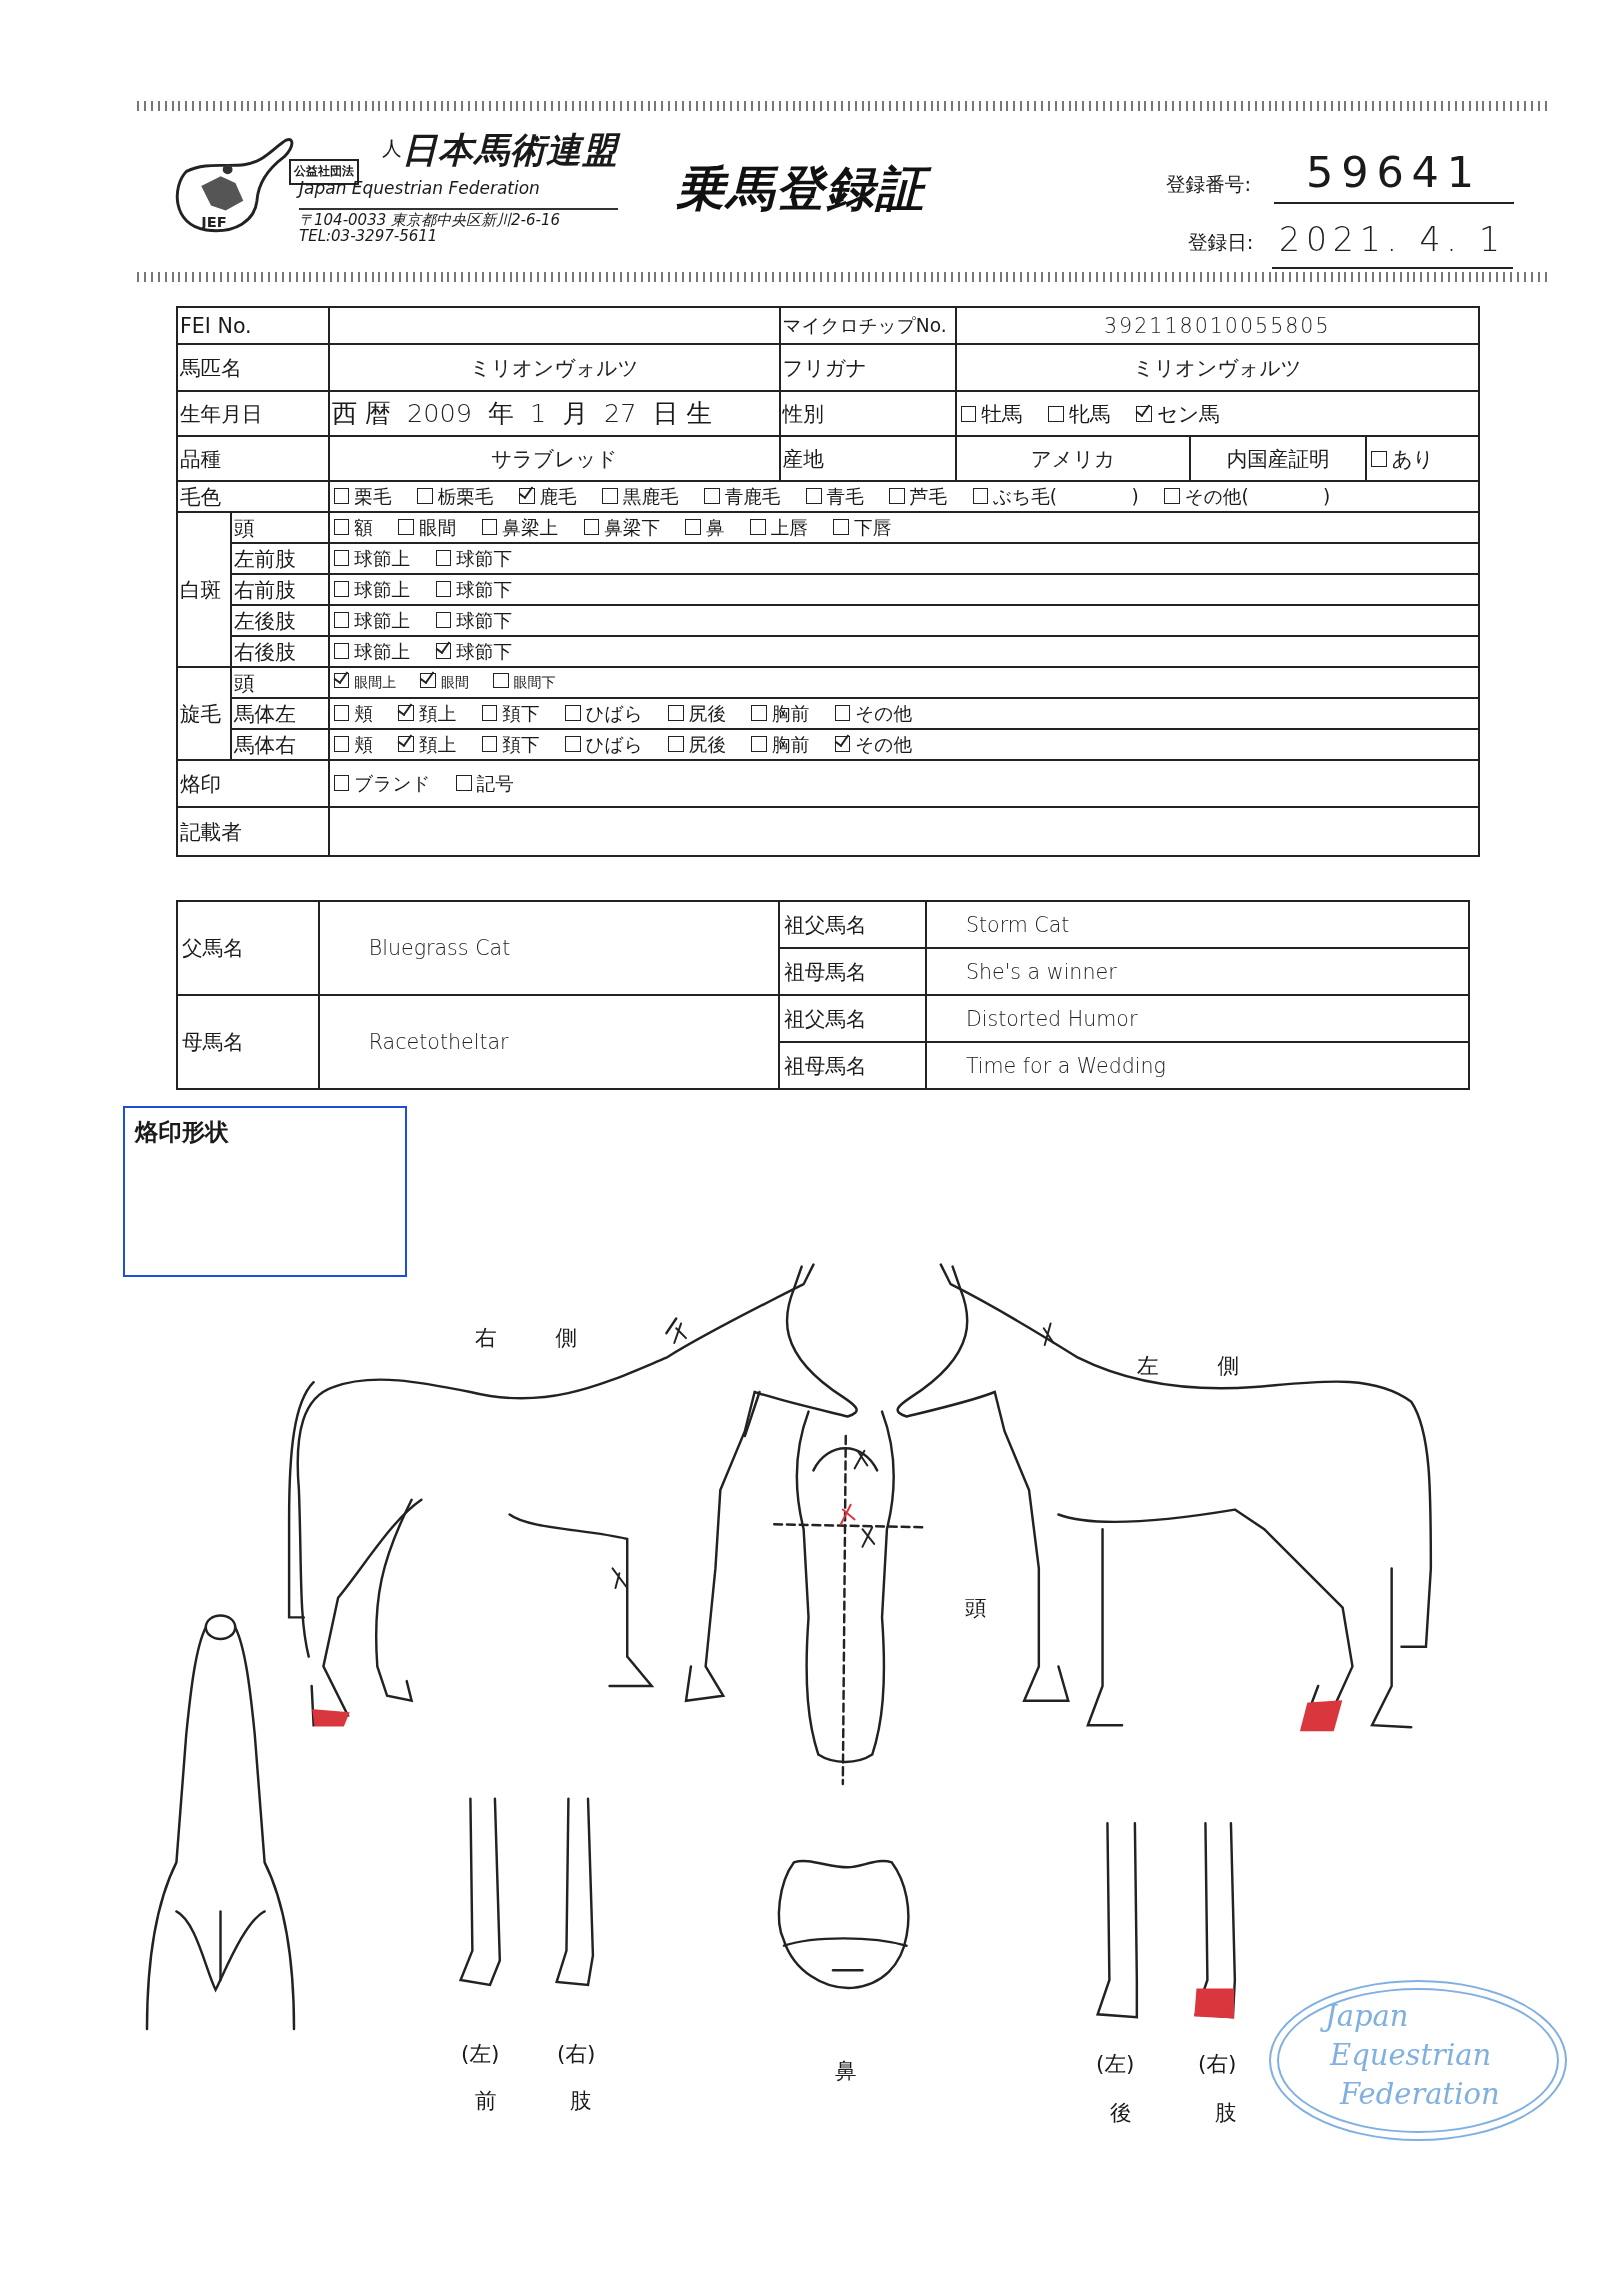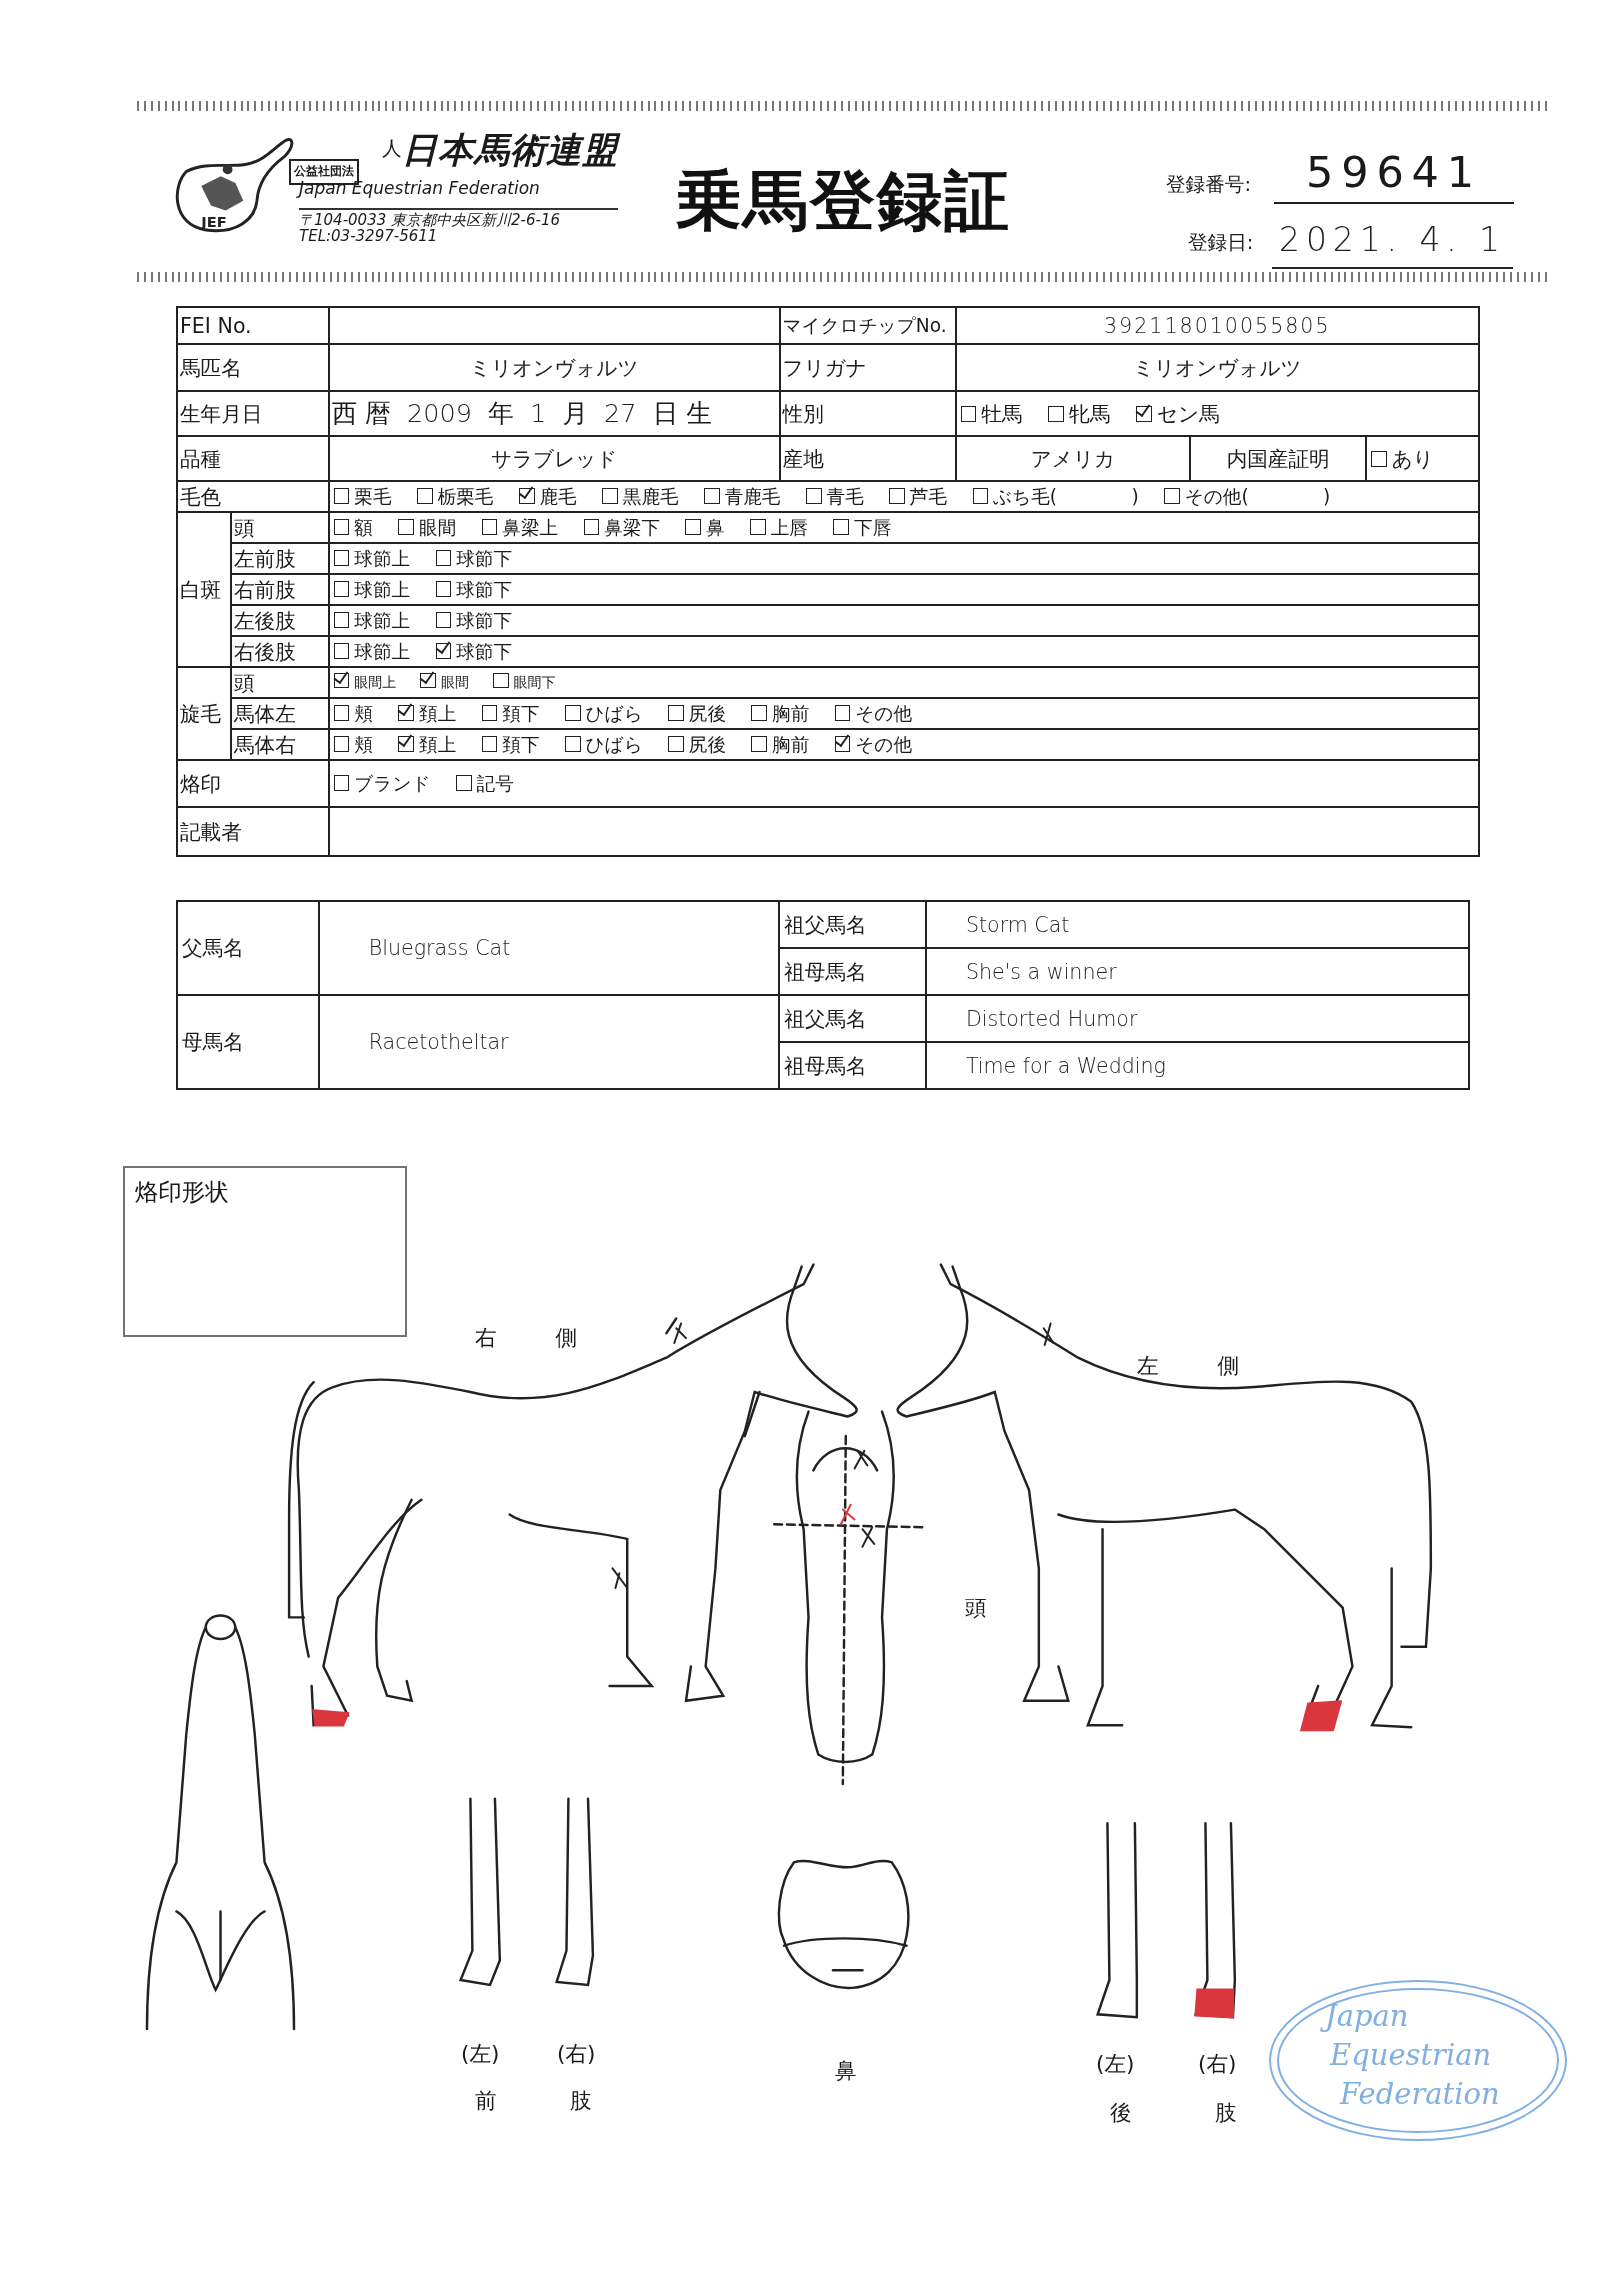--- a/index.html
+++ b/index.html
@@ -8,36 +8,36 @@
     background-image:repeating-linear-gradient(90deg,#555 0 2px,transparent 2px 6.9px);opacity:.8;}
   .hw{font-family:"DejaVu Sans",sans-serif;font-weight:300;color:#222;}
   
   .logo{position:absolute;left:167px;top:132px;width:132px;height:108px;}
   .org-box{position:absolute;left:289px;top:139px;border:2.9px solid #222;padding:0 2.9px;font-size:12px;font-weight:bold;line-height:21.6px;margin-top:20px;}
   .org-jin{position:absolute;left:382px;top:135px;font-size:19.6px;}
   .org-name{position:absolute;left:402px;top:127px;font-size:35px;font-style:italic;font-weight:bold;letter-spacing:1px;}
   .org-en{position:absolute;left:299px;top:178px;font-size:17px;font-style:italic;}
   .org-rule{position:absolute;left:299px;top:208px;width:319px;border-top:2px solid #333;}
   .org-addr{position:absolute;left:299px;top:213px;font-size:15px;font-style:italic;line-height:15.7px;}
-  .doc-title{position:absolute;left:676px;top:157px;font-size:65px;font-weight:bold;letter-spacing:2px;color:#111;}
+  .doc-title{position:absolute;left:676px;top:157px;font-size:48px;font-weight:bold;font-style:italic;letter-spacing:2px;color:#111;}
   .reg-label{position:absolute;font-size:19.6px;}
   .reg-val{position:absolute;border-bottom:2px solid #222;font-size:43px;text-align:center;letter-spacing:7.8px;}
   
   table.main{position:absolute;left:176px;top:306px;width:1304px;border-collapse:collapse;}
   table.main td{border:2px solid #222;padding:0 2px;font-size:20.6px;height:29px;vertical-align:middle;white-space:nowrap;}
   .lbl{font-size:20.6px;}
   .val{font-size:29px;text-align:center;}
   .cb{display:inline-block;width:13.7px;height:13.7px;border:1.5px solid #222;margin:0 4.9px 0 2px;vertical-align:-1px;position:relative;}
   .cb.on::after{content:"";position:absolute;left:2px;top:-4.9px;width:5.9px;height:11.8px;border-right:2px solid #222;border-bottom:2px solid #222;transform:rotate(35deg);}
   .opt{margin-right:17.6px;}
   table.ped{position:absolute;left:176px;top:900px;width:1294px;border-collapse:collapse;}
   table.ped td{border:2px solid #222;padding:0 4px;font-size:20.6px;height:45px;}
   .ped-val{font-size:33px;}
   
-  .brand-box{position:absolute;left:123px;top:1166px;width:280px;height:167px;border:2px solid #737373;}
+  .brand-box{position:absolute;left:123px;top:1106px;width:280px;height:167px;border:2px solid #1d4ed8;font-weight:bold;}
   .brand-box span{position:absolute;left:9.8px;top:7.8px;font-size:23.5px;}
   .side-lbl{position:absolute;font-size:21.6px;letter-spacing:59px;}
   .small-lbl{position:absolute;font-size:21.6px;}
   svg.draw{position:absolute;left:0;top:0;}
   .stamp{position:absolute;left:1269px;top:1980px;width:294px;height:157px;border:2.9px solid #6aa3dc;border-radius:50%;color:#6aa3dc;opacity:.85;}
   .stamp::before{content:"";position:absolute;left:5.9px;top:5.9px;right:5.9px;bottom:5.9px;border:2px solid #6aa3dc;border-radius:50%;}
   .stamp .l{position:absolute;font-family:"DejaVu Serif",serif;font-style:italic;font-size:29px;line-height:29px;}
 </style>
 </head>
 <body>

